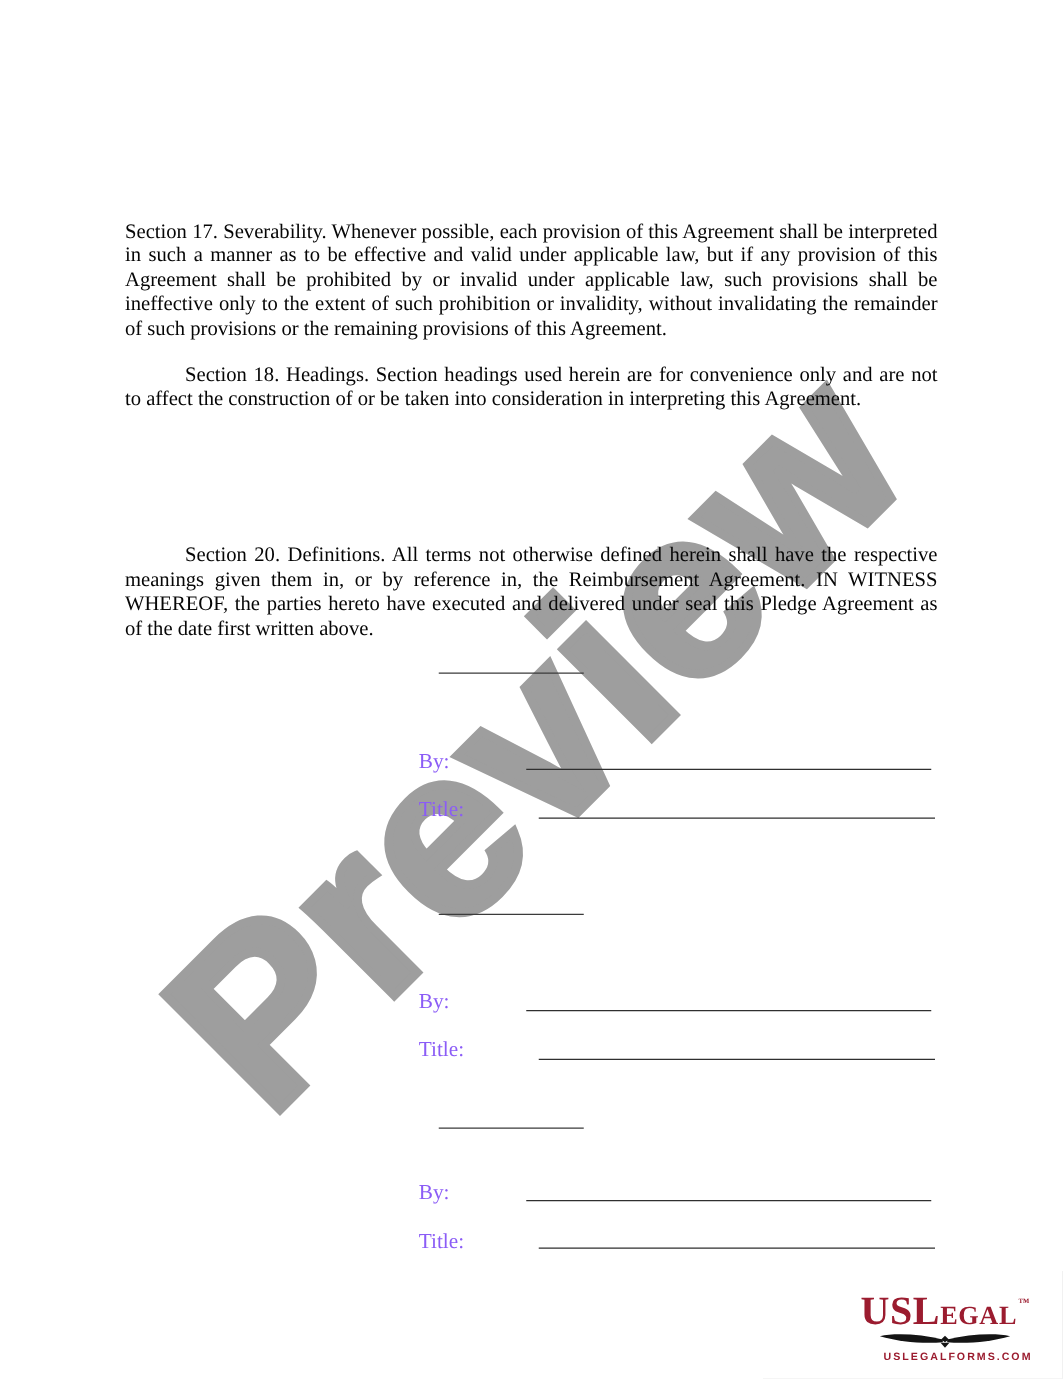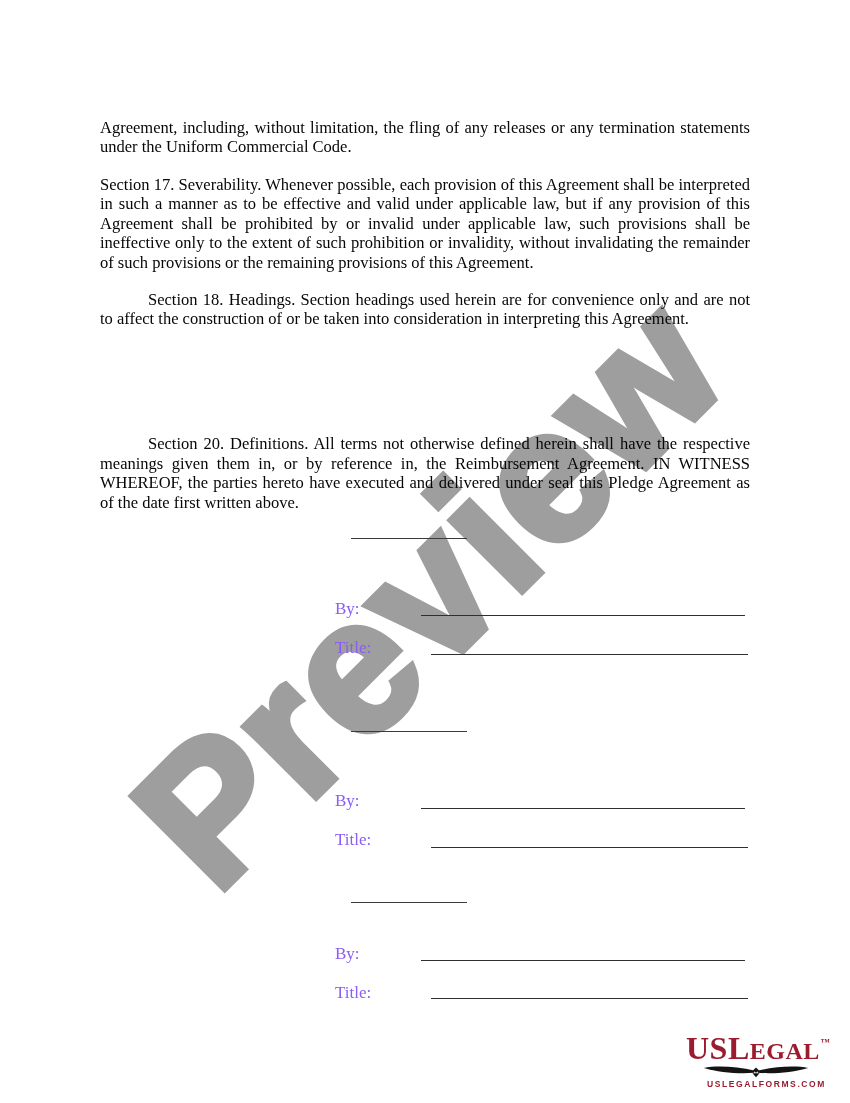--- a/index.html
+++ b/index.html
@@ -91,21 +91,21 @@
     z-index: 1;
   }
   .brand-line {
     color: #9b1c2f;
     font-family: "Liberation Serif", serif;
     font-weight: 700;
     white-space: nowrap;
     line-height: 26px;
   }
   .brand-large { font-size: 32px; letter-spacing: 0.5px; }
-  .brand-small { font-size: 24px; letter-spacing: 0.5px; }
+  .brand-small { font-size: 21px; letter-spacing: 0.5px; }
   .brand-tm { font-size: 9px; vertical-align: 14px; margin-left: 1px; }
   .eagle { display: block; margin: -2px auto 0 auto; }
   .site-line {
     margin-top: 1px;
     color: #9b1c2f;
     font-family: "Liberation Sans", sans-serif;
     font-weight: 700;
     font-size: 8.5px;
     letter-spacing: 1.6px;
     white-space: nowrap;
@@ -114,21 +114,20 @@
 </style>
 </head>
 <body>
 
 <div class="page">
 
   <div class="watermark">Preview</div>
 
   <div class="content">
 
-    <p class="para p-cont">Agreement, including, without limitation, the fling of any releases or any termination statements under the Uniform Commercial Code.</p>
     <p class="para p-s17">Section 17.  Severability.  Whenever possible, each provision of this Agreement shall be interpreted in such a manner as to be effective and valid under applicable law, but if any provision of this Agreement shall be prohibited by or invalid under applicable law, such provisions shall be ineffective only to the extent of such prohibition or invalidity, without invalidating the remainder of such provisions or the remaining provisions of this Agreement.</p>
     <p class="para indent p-s18">Section 18. Headings. Section headings used herein are for convenience only and are not to affect the construction of or be taken into consideration in interpreting this Agreement.</p>
     <p class="para indent p-s20">Section 20. Definitions. All terms not otherwise defined herein shall have the respective meanings given them in, or by reference in, the Reimbursement Agreement. IN WITNESS WHEREOF, the parties hereto have executed and delivered under seal this Pledge Agreement as of the date first written above.</p>
 
     <div class="sig-shortline sl-1"></div>
     <span class="sig-label by-1">By:</span>
     <div class="sig-line byline-1"></div>
     <span class="sig-label title-1">Title:</span>
     <div class="sig-line titleline-1"></div>
 

